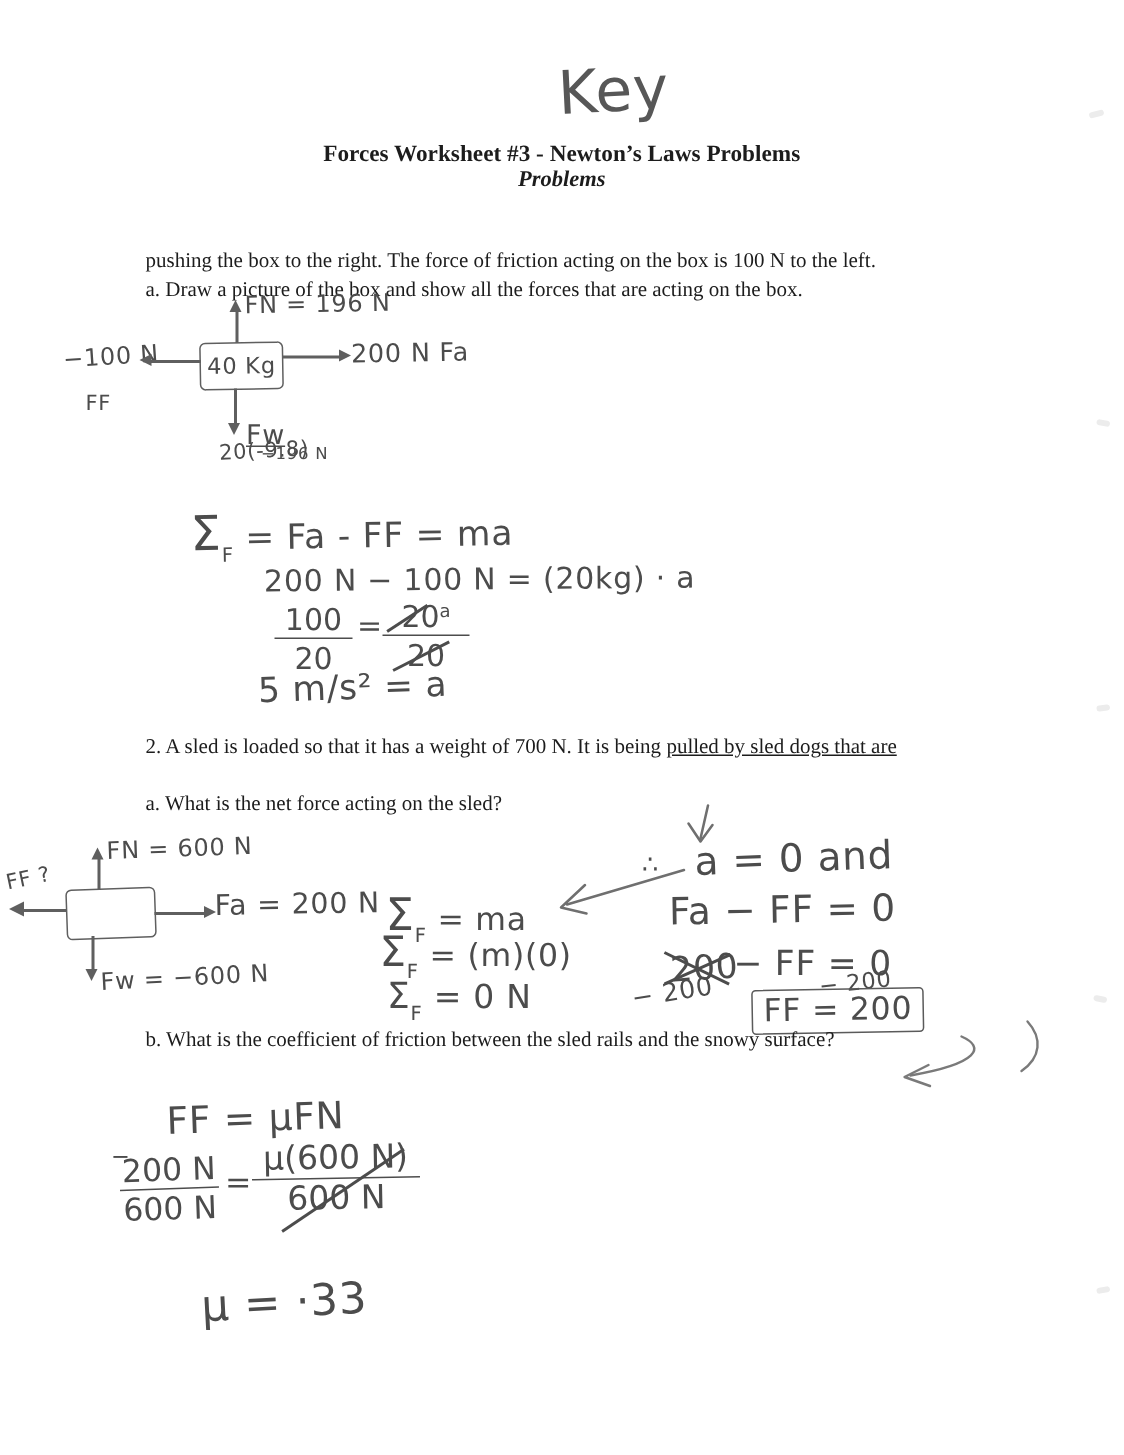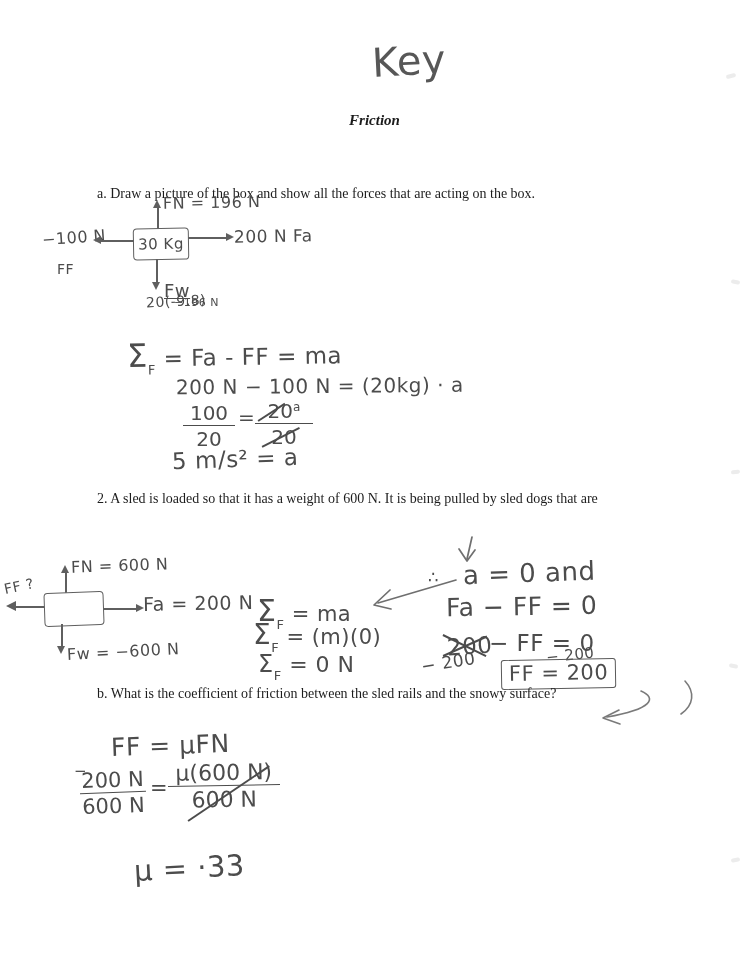--- a/index.html
+++ b/index.html
@@ -4,21 +4,21 @@
 <style>
   html,body { margin:0; padding:0; background:#ffffff; }
   .page {
     position:relative; width:749px; height:970px; background:#ffffff;
     font-family:"Liberation Serif", serif; color:#1c1c1c; overflow:hidden;
   }
   
   .typed { position:absolute; font-size:14px; line-height:19px; white-space:nowrap; }
   .title { position:absolute; left:0; right:0; text-align:center; font-weight:bold; font-size:15.5px; }
   .subtitle { position:absolute; left:0; right:0; text-align:center; font-weight:bold; font-style:italic; font-size:15px; }
-  .useg { }
+  .useg { text-decoration:underline; }
   .circled {
     display:inline-block; border:1.6px solid #8a8a8a; border-radius:50% / 58%;
     padding:0 9px 2px 6px; margin:-3px -7px -3px -2px;
   }
   
   .hw {
     position:absolute; font-family:"DejaVu Sans", sans-serif; color:#4c4c4c;
     white-space:nowrap; letter-spacing:0.5px;
   }
   .sigma { font-size:32px; line-height:1; display:inline-block; }
@@ -42,30 +42,32 @@
   .deco { position:absolute; }
   .scan { position:absolute; background:#ececec; border-radius:2px; }
 </style>
 </head>
 <body>
 
 <div class="page">
 
   <div class="hw" style="left:372px; top:38px; font-size:40px; transform:rotate(-3deg); color:#575757;">Key</div>
 
-  <div class="subtitle" style="top:112px">Friction</div>
+  <div class="title" style="top:94px">Forces Worksheet #3 - Newton’s Laws Problems</div>
+  <div class="subtitle" style="top:112px">Problems</div>
 
+  <div class="typed" style="left:97px; top:165px;">pushing the box to the right. The force of friction acting on the box is 100 N to the left.</div>
   <div class="typed" style="left:97px; top:184px;">a. Draw a picture of the box and show all the forces that are acting on the box.</div>
 
   <div class="hw" style="left:163px; top:193px; font-size:16px; transform:rotate(-1deg);">FN = 196 N</div>
   <div class="ln" style="left:157px; top:206px; width:1.7px; height:23px;"></div>
   <div class="tri tri-up" style="left:153px; top:200px;"></div>
 
   <div class="fbd-box" style="left:133px; top:228px; width:54px; height:30px; transform:rotate(-1deg);">
-    <span class="hw" style="position:static; font-size:15px;">30 Kg</span>
+    <span class="hw" style="position:static; font-size:15px;">40 Kg</span>
   </div>
 
   <div class="hw" style="left:42px; top:228px; font-size:16px; transform:rotate(-4deg);">−100 N</div>
   <div class="hw" style="left:57px; top:261px; font-size:14px;">FF</div>
   <div class="ln" style="left:100px; top:240px; width:34px; height:1.7px;"></div>
   <div class="tri tri-left" style="left:93px; top:236px;"></div>
 
   <div class="ln" style="left:188px; top:237px; width:39px; height:1.7px;"></div>
   <div class="tri tri-right" style="left:226px; top:233px;"></div>
   <div class="hw" style="left:234px; top:226px; font-size:17px; transform:rotate(-1deg);">200 N  Fa</div>
@@ -90,21 +92,22 @@
   <div class="hw" style="left:238px; top:405px; font-size:20px;">=</div>
   <div class="frac" style="left:255px; top:399px; font-size:20px; min-width:58px;">
     <div><span>20</span><span class="sp">a</span></div>
     <div class="den">20</div>
   </div>
   <div class="strike" style="left:258px; top:420px; width:32px; transform:rotate(-33deg);"></div>
   <div class="strike" style="left:262px; top:446px; width:42px; transform:rotate(-27deg);"></div>
 
   <div class="hw" style="left:172px; top:446px; font-size:23px; transform:rotate(-2deg);">5 m/s² = a</div>
 
-  <div class="typed" style="left:97px; top:489px;"><span>2. A sled is loaded so that it has a weight of 600 N. It is being </span><span class="useg">pulled by sled dogs that are</span></div>
+  <div class="typed" style="left:97px; top:489px;"><span>2. A sled is loaded so that it has a weight of 700 N. It is being </span><span class="useg">pulled by sled dogs that are</span></div>
+  <div class="typed" style="left:97px; top:527px;">a. What is the net force acting on the sled?</div>
 
   <div class="hw" style="left:71px; top:556px; font-size:16px; transform:rotate(-2deg);">FN = 600 N</div>
   <div class="ln" style="left:65px; top:571px; width:1.7px; height:22px;"></div>
   <div class="tri tri-up" style="left:61px; top:565px;"></div>
 
   <div class="hw" style="left:4px; top:578px; font-size:14px; transform:rotate(-12deg);">FF ?</div>
   <div class="ln" style="left:14px; top:606px; width:31px; height:2px;"></div>
   <div class="tri tri-left" style="left:6px; top:601px; border-top-width:5px; border-bottom-width:5px; border-right-width:10px;"></div>
 
   <div class="fbd-box" style="left:44px; top:592px; width:58px; height:32px; transform:rotate(-2deg); border-width:1.7px;"></div>

